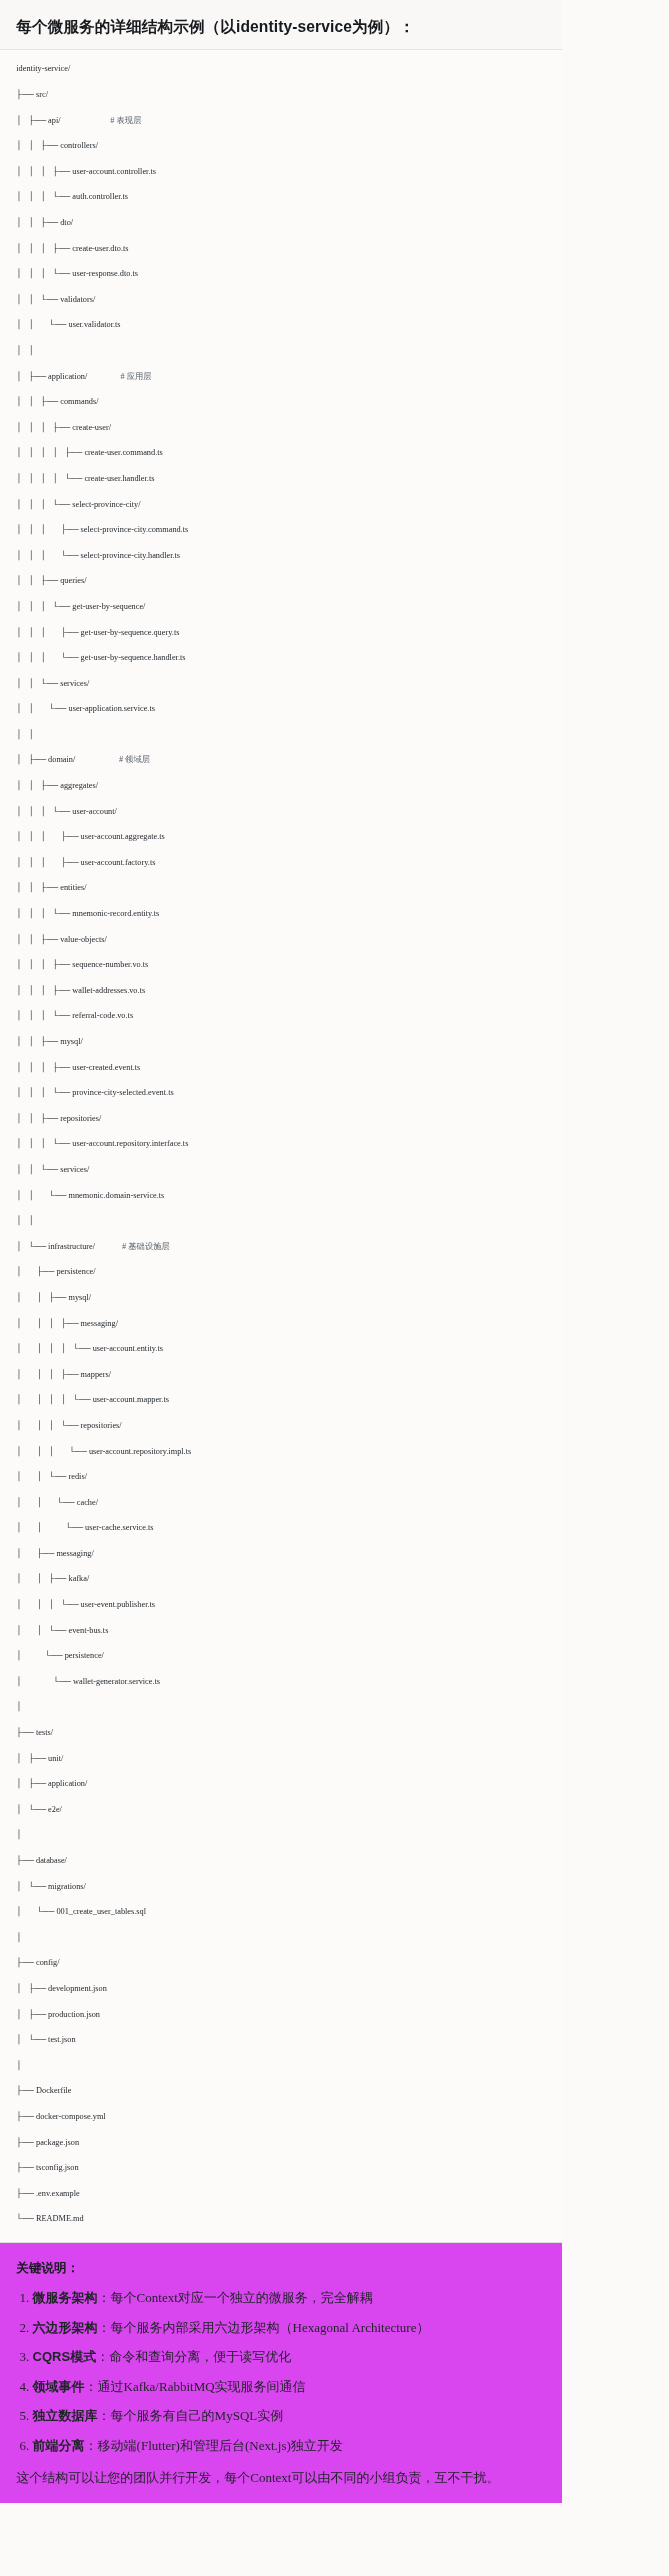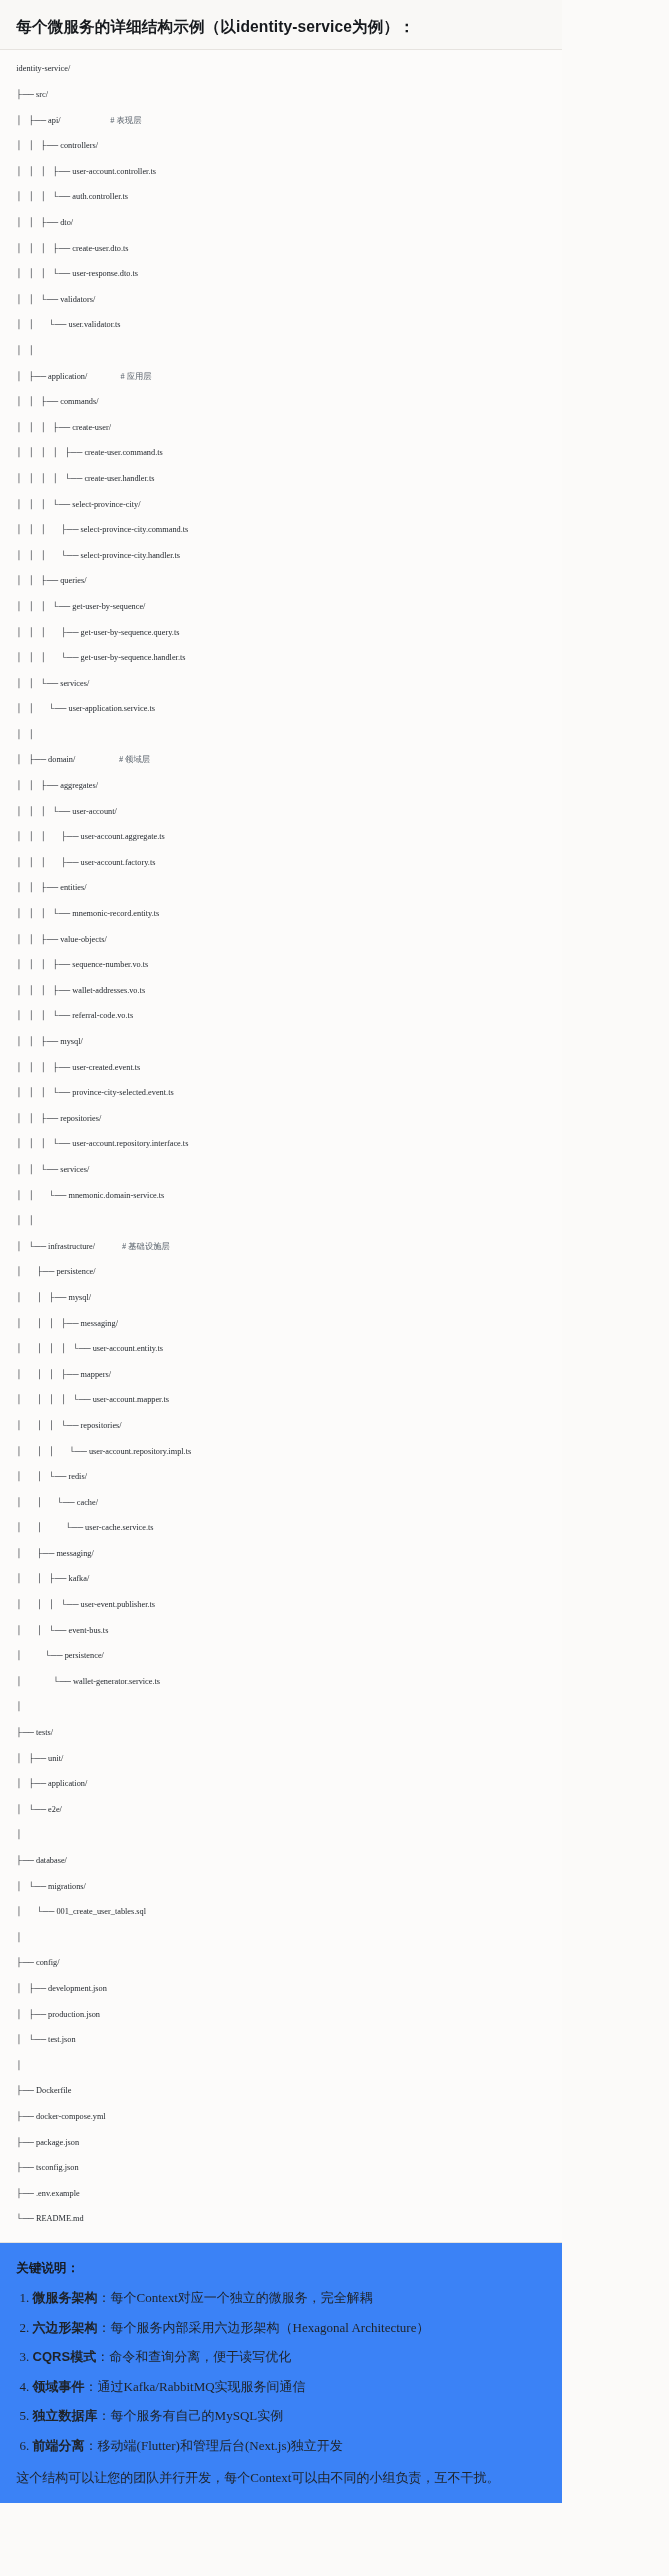--- a/index.html
+++ b/index.html
@@ -55,21 +55,21 @@
     white-space: pre;
     min-height: 12.8px;
   }
   .tree .cmt {
     color: #57606a;
   }
 
   
   .notes-block {
     padding: 16.3px 16.3px 13.8px 16.3px;
-    background: #3b82f6;
+    background: #d946ef;
   }
   .notes-title {
     font-size: 12.5px;
     font-weight: bold;
     color: #16191d;
     margin: 0 0 11.3px 0;
     letter-spacing: 0.1px;
   }
   ol.notes-list {
     margin: 0 0 11.3px 0;

